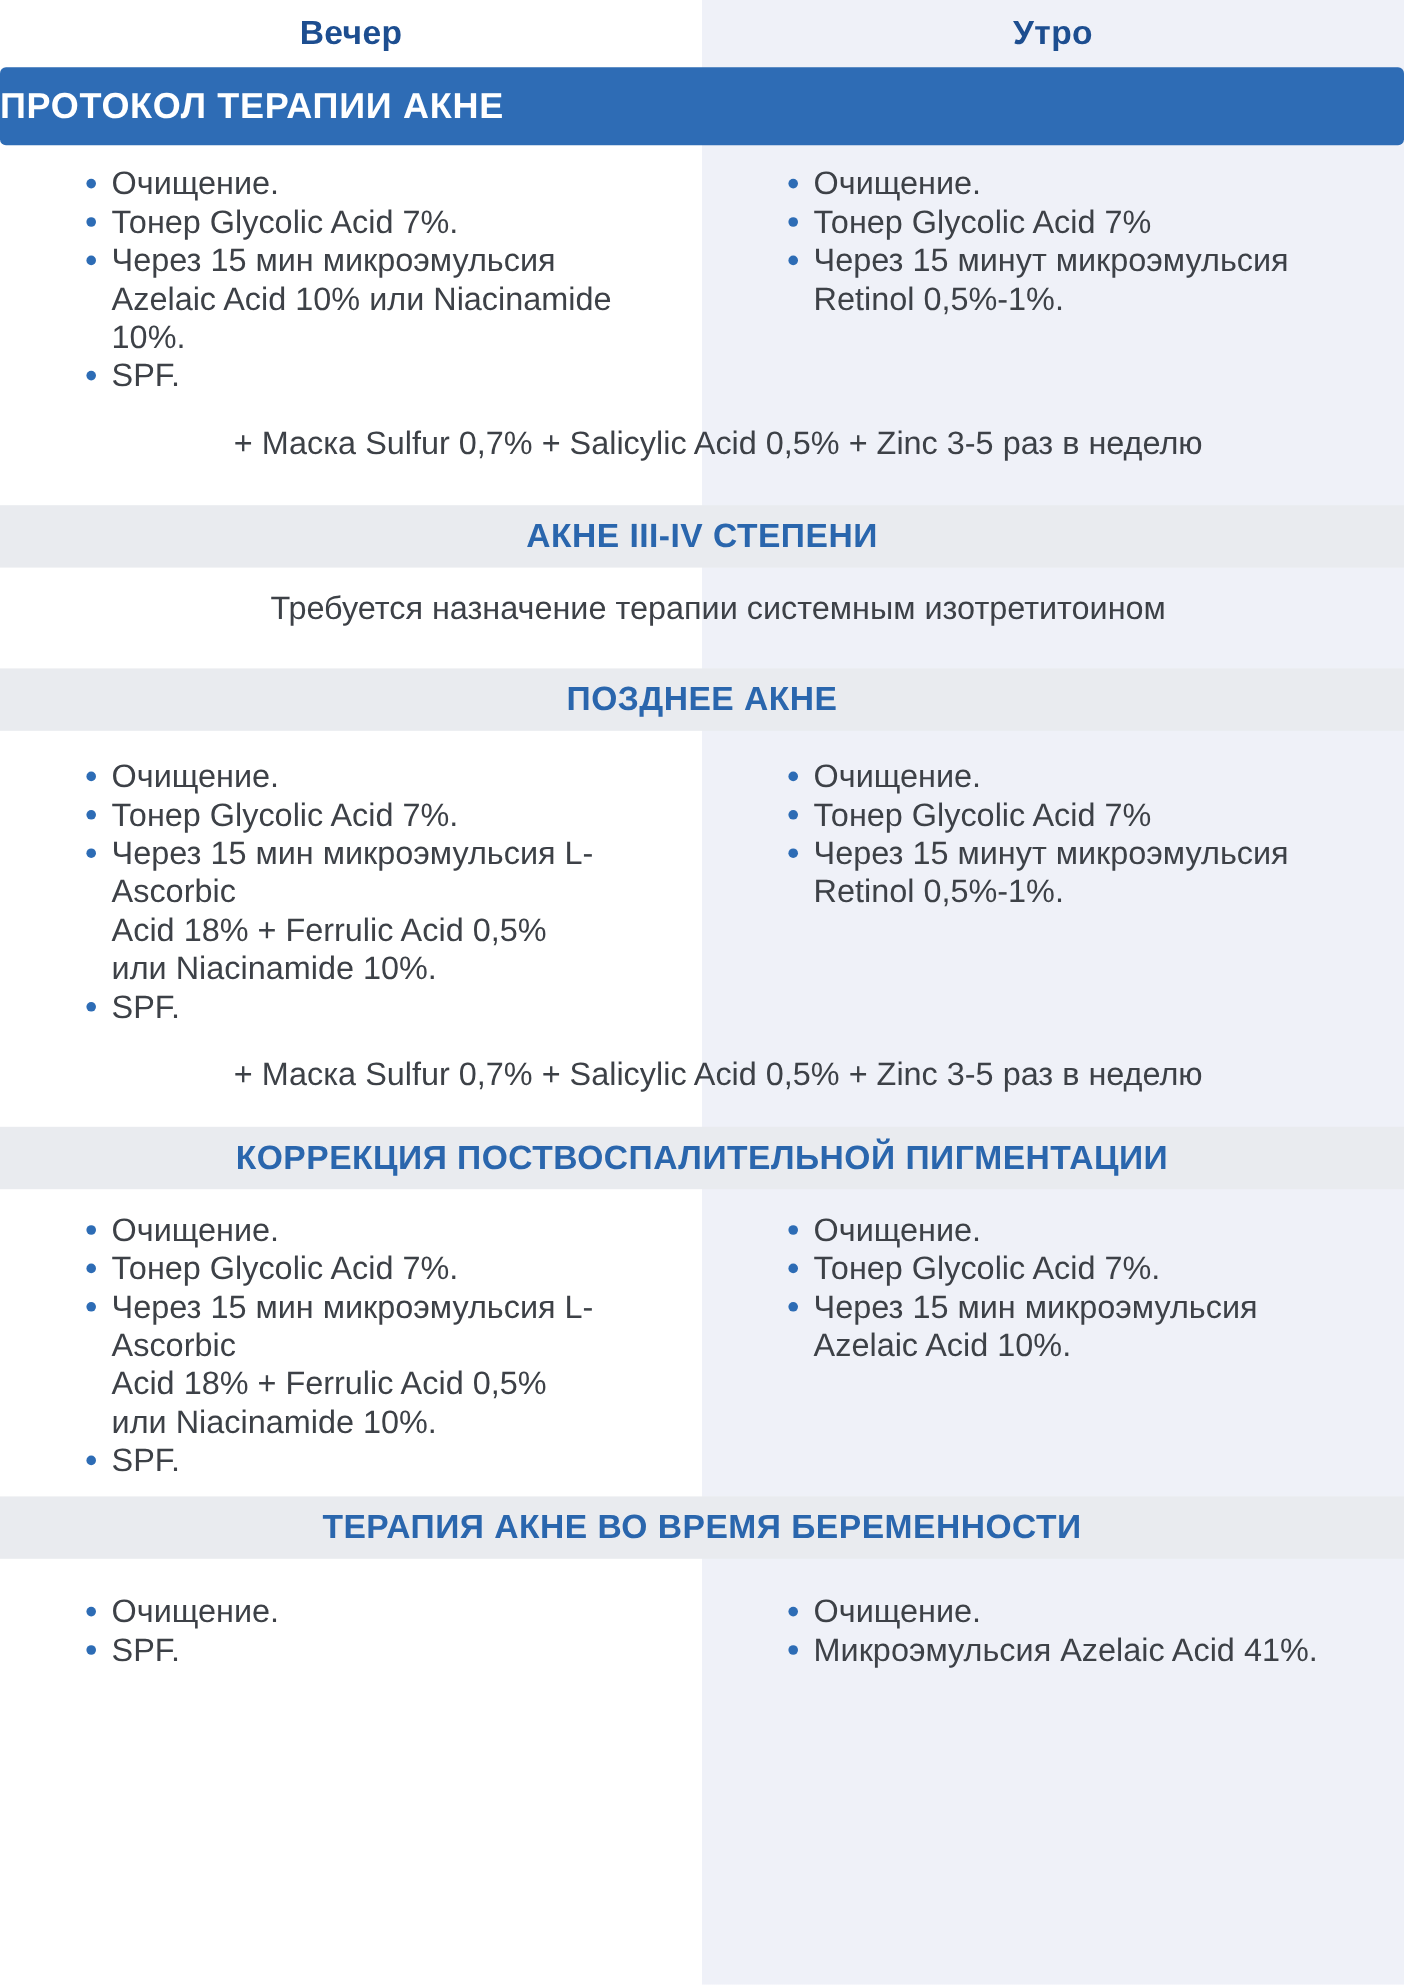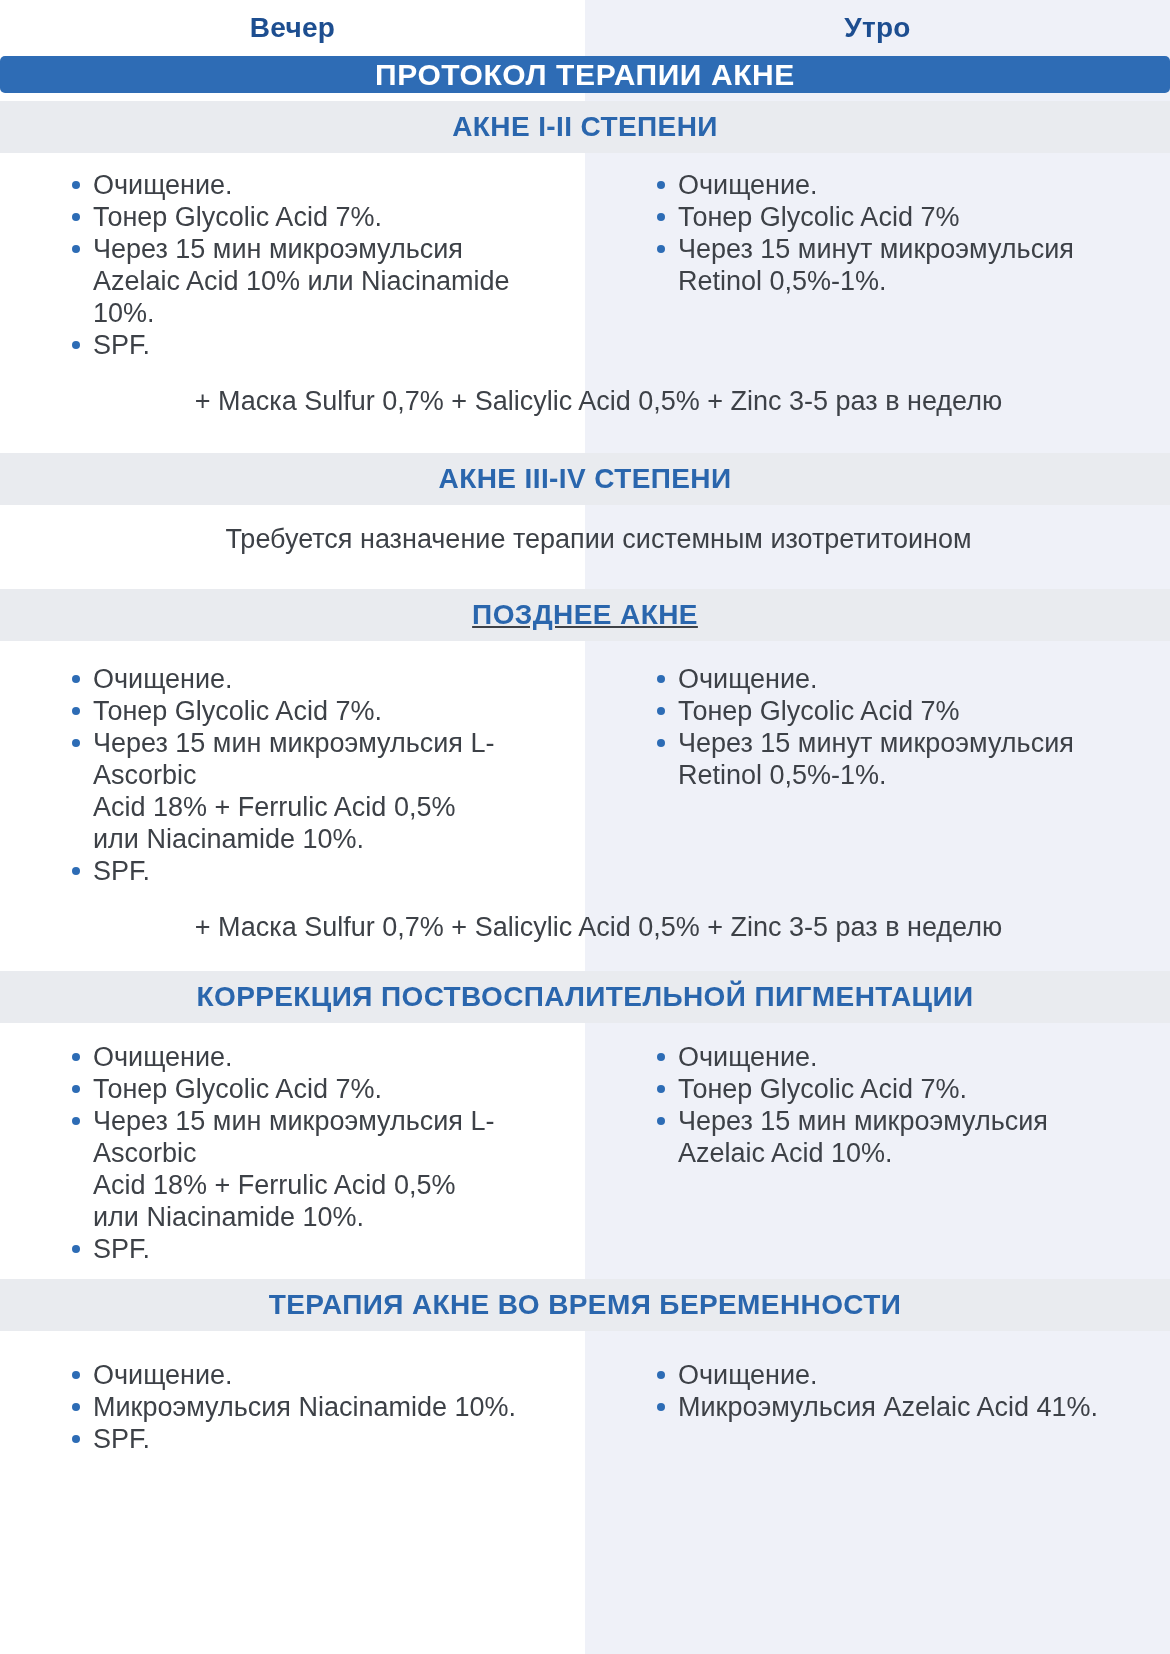--- a/index.html
+++ b/index.html
@@ -14,22 +14,22 @@
     background:linear-gradient(90deg,#ffffff 0 585px,#eff1f8 585px 100%);
   }
   
   .cols-header { display:flex; height:56px; }
   .col-label {
     width:585px; display:flex; align-items:center; justify-content:center;
     font-weight:bold; font-size:28px; color:#1d4e90; letter-spacing:0.3px;
   }
   
   .banner {
-    height:37px; background:#2e6cb5; border-radius:5px;
-    display:flex; align-items:center; justify-content:center;
+    height:65px; background:#2e6cb5; border-radius:5px;
+    display:flex; align-items:center; 
   }
   .banner h1 {
     margin:0; font-size:30px; line-height:1; color:#ffffff;
     font-weight:bold; letter-spacing:0.6px;
   }
   
   .band {
     height:52px; background:#e9ebef;
     display:flex; align-items:center; justify-content:center;
   }
@@ -54,41 +54,38 @@
     margin:0; font-size:27px; line-height:32px; text-align:center; color:#3d4147;padding-left:27px;
   }
   
   .mt8  { margin-top:8px;  }
   .mt14 { margin-top:14px; }
   .mt16 { margin-top:16px; }
   .mt18 { margin-top:18px; }
   .mt22 { margin-top:22px; }
   .mt24 { margin-top:24px; }
   .mt28 { margin-top:28px; }
-  .mt34 { margin-top:34px;text-decoration:underline; }
+  .mt34 { margin-top:34px; }
   .mt36 { margin-top:36px; }
 </style>
 </head>
 <body>
 
 <main class="page">
 
   <header class="cols-header">
     <div class="col-label">Вечер</div>
     <div class="col-label">Утро</div>
   </header>
 
   <div class="banner">
     <h1>ПРОТОКОЛ ТЕРАПИИ АКНЕ</h1>
   </div>
 
   <section>
-    <div class="band mt8">
-      <h2>АКНЕ I-II СТЕПЕНИ</h2>
-    </div>
     <div class="two-cols mt16">
       <ul class="list">
         <li>
             <span class="dot"></span>
             <span class="item-text">Очищение.</span>
           </li>
         <li>
             <span class="dot"></span>
             <span class="item-text">Тонер Glycolic Acid 7%.</span>
           </li>
@@ -220,24 +217,20 @@
       <h2>ТЕРАПИЯ АКНЕ ВО ВРЕМЯ БЕРЕМЕННОСТИ</h2>
     </div>
     <div class="two-cols mt28">
       <ul class="list">
         <li>
             <span class="dot"></span>
             <span class="item-text">Очищение.</span>
           </li>
         <li>
             <span class="dot"></span>
-            <span class="item-text">Микроэмульсия Niacinamide 10%.</span>
-          </li>
-        <li>
-            <span class="dot"></span>
             <span class="item-text">SPF.</span>
           </li>
       </ul>
       <ul class="list">
         <li>
             <span class="dot"></span>
             <span class="item-text">Очищение.</span>
           </li>
         <li>
             <span class="dot"></span>

